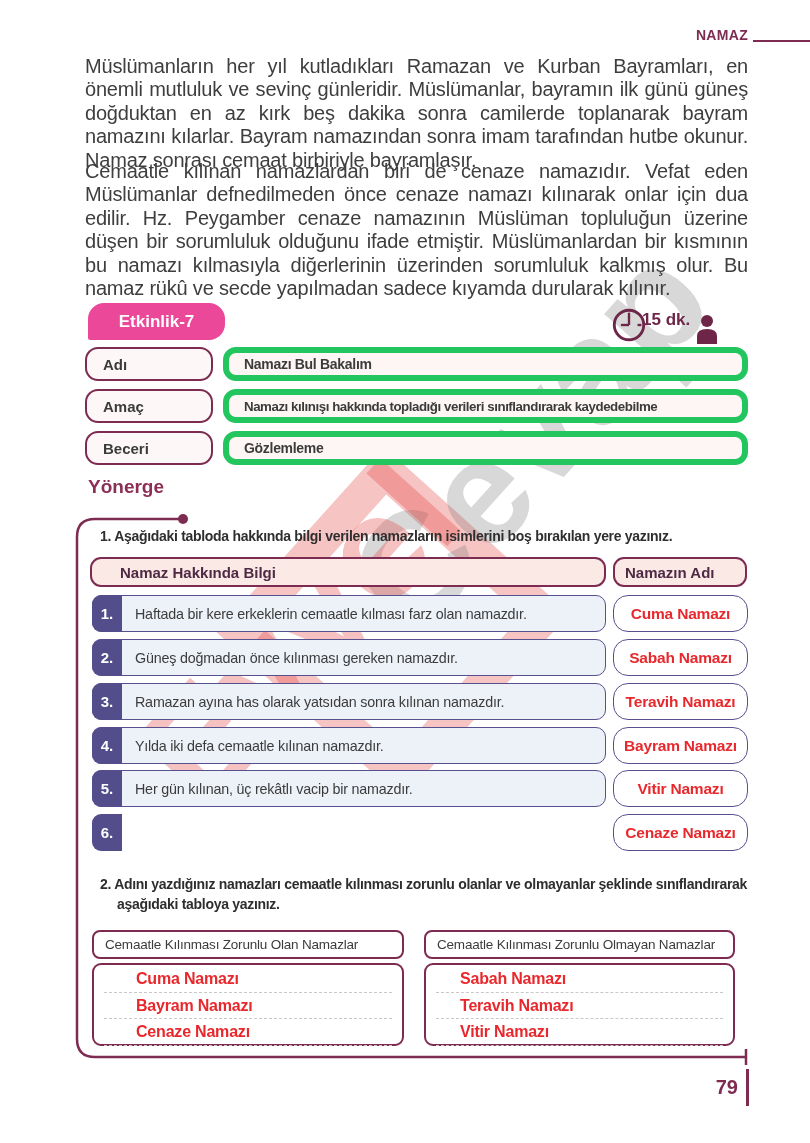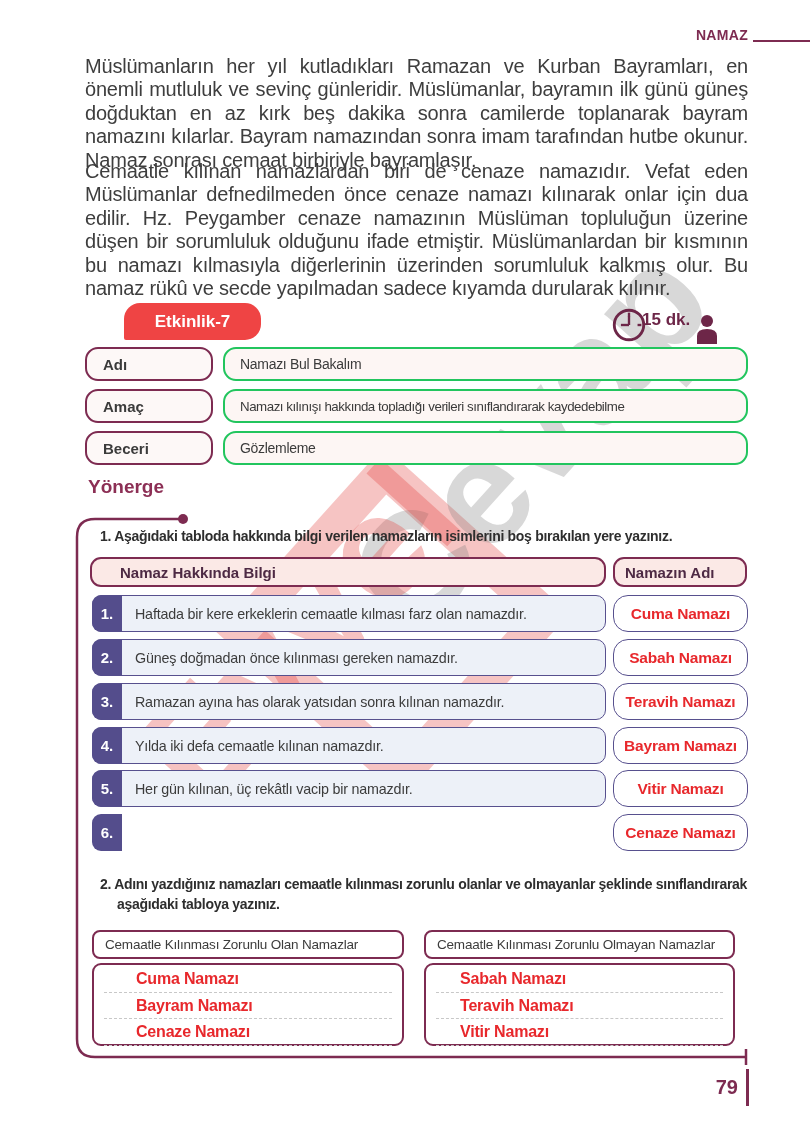--- a/index.html
+++ b/index.html
@@ -24,42 +24,42 @@
   .para {
     position:absolute; left:85px; width:663px;
     font-size:20px; line-height:23.4px; text-align:justify;
     letter-spacing:-0.2px; color:#3e3e3e;
   }
   .para1 { top:55px; }
   .para2 { top:160px; }
   
   .activity-badge {
     position:absolute; left:88px; top:303px; width:137px; height:37px;
-    background:#ef4444; color:#fff; font-size:17px; font-weight:bold;
+    background:#ec4899; color:#fff; font-size:17px; font-weight:bold;
     border-radius:16px 16px 16px 2px;
-    display:flex; align-items:center; justify-content:center;margin-left:36px;
+    display:flex; align-items:center; justify-content:center;
   }
   .timer { position:absolute; left:610px; top:302px; width:140px; height:44px;
     display:flex; align-items:flex-end; }
   .timer .clock { width:38px; height:38px; margin-bottom:2px; }
   .timer .dur { font-size:17px; font-weight:bold; color:#6d2648; margin:0 4px 16px -6px; white-space:nowrap; }
   .timer .person { width:26px; height:30px; margin-bottom:2px; }
   
   .info-rows { position:absolute; left:85px; top:347px; width:663px; }
   .info-row { display:flex; height:34px; margin-bottom:8px; }
   .info-label {
     width:128px; border:2px solid #7d2b51; border-radius:13px; background:#fdf8f7;
     font-size:15px; font-weight:bold; color:#3b3b3b;
     display:flex; align-items:center; padding-left:16px; flex-shrink:0;
   }
   .info-value {
-    flex:1; margin-left:10px; border:2px solid #22c55e; border-radius:13px; background:#fdf6f4;
+    flex:1; margin-left:10px; border:6px solid #22c55e; border-radius:13px; background:#fdf6f4;
     font-size:14px; letter-spacing:-0.3px; color:#3b3b3b;
     display:flex; align-items:center; padding-left:15px;
-    white-space:nowrap; overflow:hidden;
+    white-space:nowrap; overflow:hidden;font-weight:bold;
   }
   .info-row.r2 .info-value { font-size:13.3px; letter-spacing:-0.45px; }
   
   .yonerge-title {
     position:absolute; left:88px; top:476px;
     font-size:19px; font-weight:bold; color:#8c2f55;
   }
   .bracket-svg { position:absolute; left:0; top:0; width:810px; height:1143px; pointer-events:none; }
   .instruction {
     position:absolute; left:100px; width:652px;

